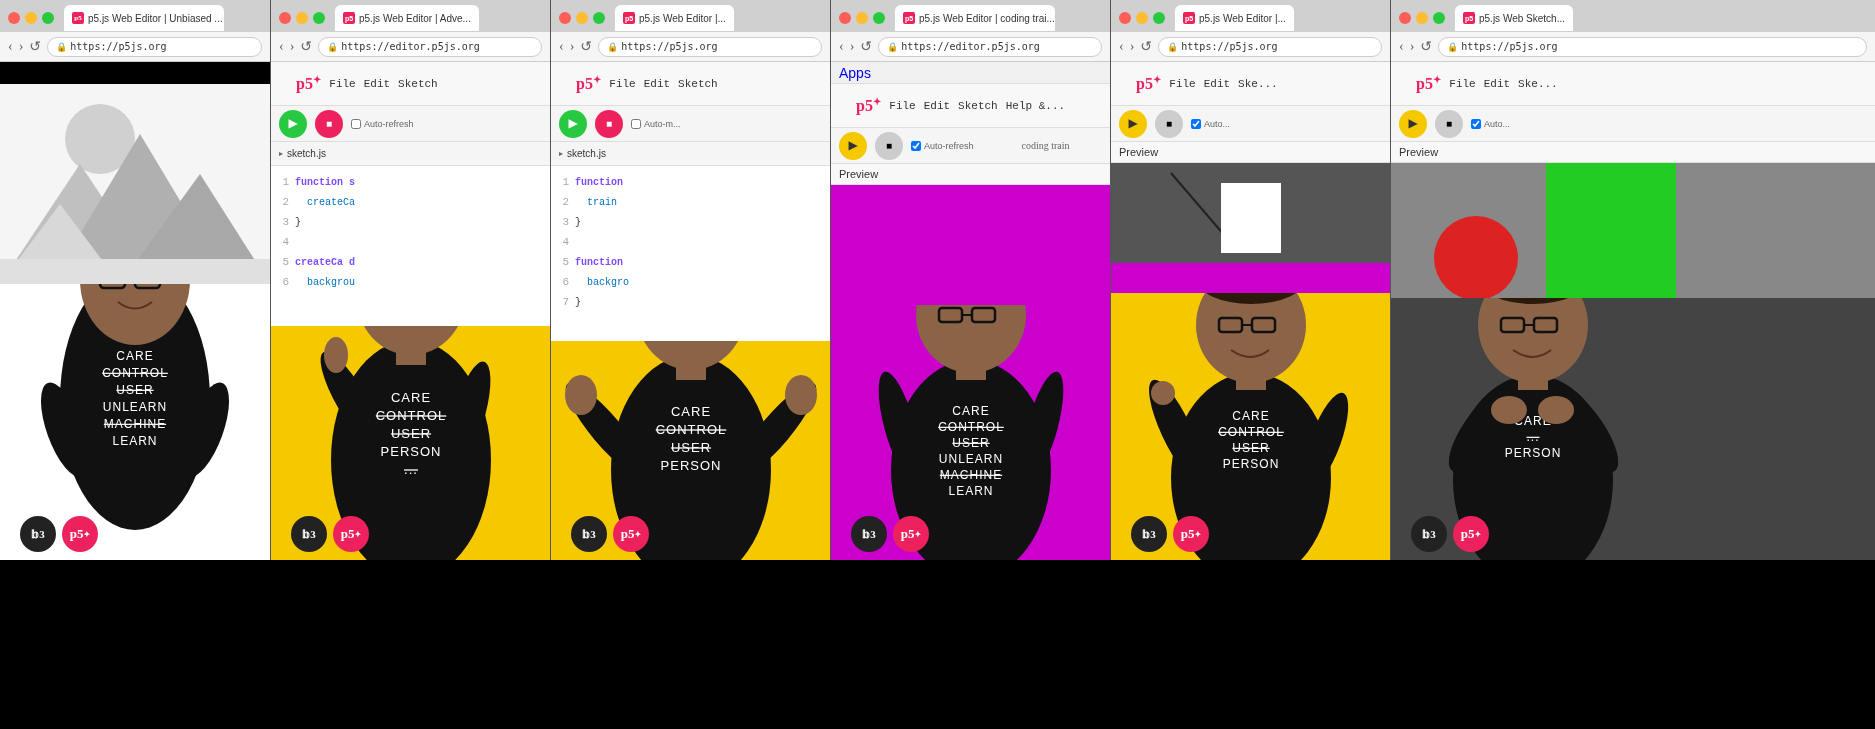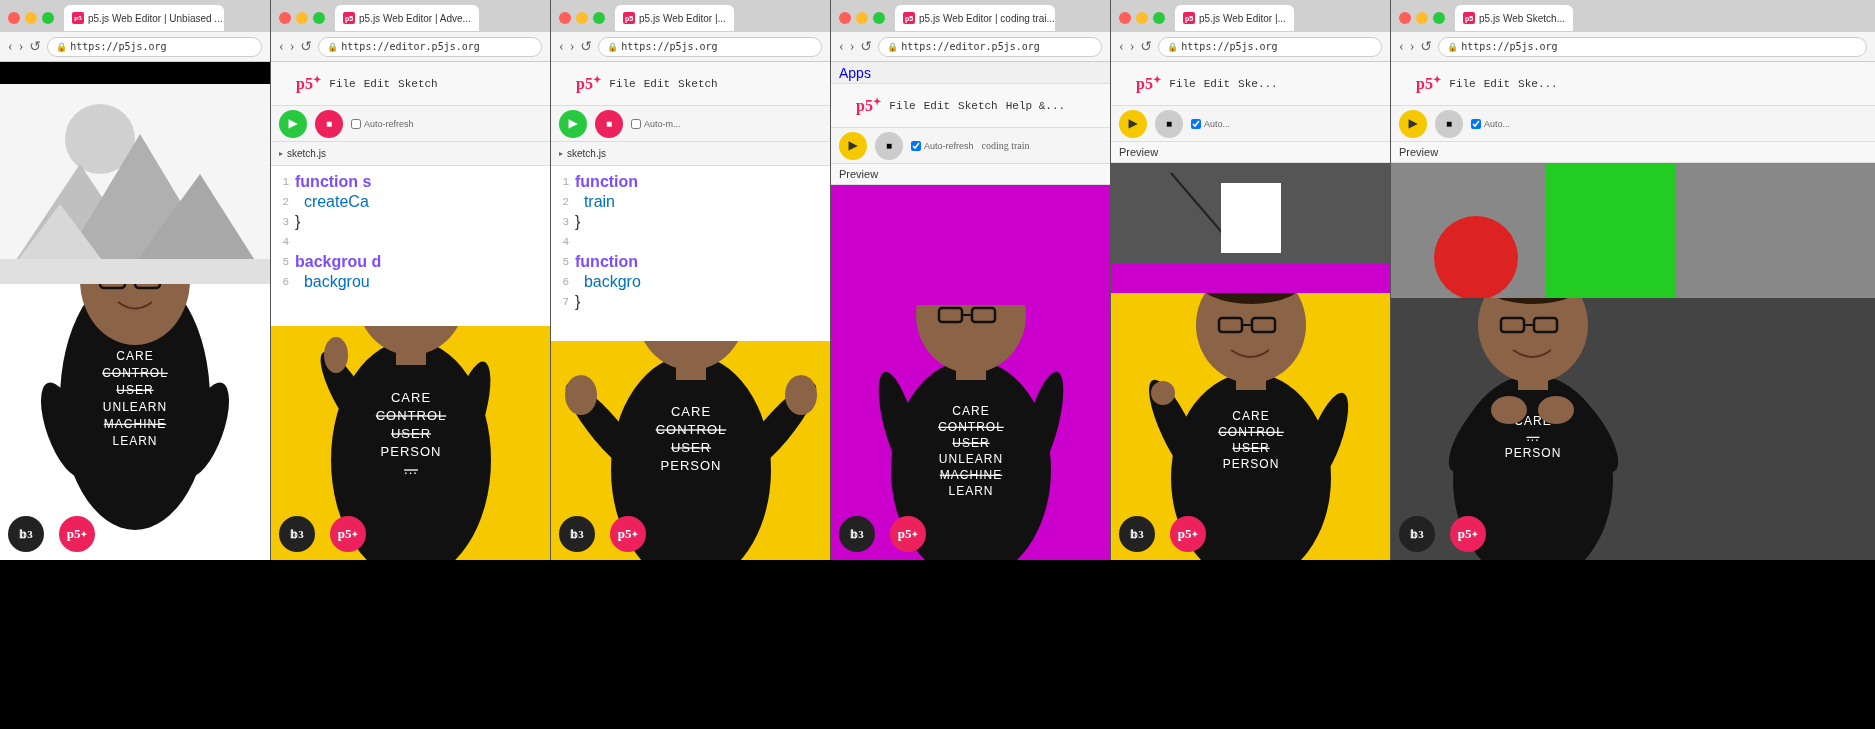--- a/index.html
+++ b/index.html
@@ -240,22 +240,22 @@
       width: 24px;
       text-align: right;
       color: #aaa;
       font-size: 11px;
       font-family: 'Courier New', monospace;
       padding-right: 6px;
       flex-shrink: 0;
     }
 
     .line-content {
-      font-size: 16px;
-      font-family: Liberation Sans, sans-serif;
+      font-size: 10px;
+      font-family: Liberation Mono, monospace;
       color: #333;
       white-space: nowrap;
     }
 
     .kw-function { color: #7c4dff; font-weight: bold; }
     .kw-method { color: #0070c1; }
 
     
     .preview-label {
       font-size: 11px;
@@ -290,23 +290,23 @@
       position: relative;
       height: 200px;
       background: #f0f0f0;
       overflow: hidden;
     }
 
     
     .ct-badge {
       position: absolute;
       bottom: 8px;
-      left: 8px;
-      display: flex;
-      gap: 15px;
+      left: 20px;
+      display: flex;
+      gap: 6px;
     }
 
     .badge-circle {
       width: 36px;
       height: 36px;
       border-radius: 50%;
       background: #333;
       display: flex;
       align-items: center;
       justify-content: center;
@@ -482,21 +482,21 @@
       <div class="code-line">
         <span class="line-num">3</span>
         <span class="line-content">}</span>
       </div>
       <div class="code-line">
         <span class="line-num">4</span>
         <span class="line-content"></span>
       </div>
       <div class="code-line">
         <span class="line-num">5</span>
-        <span class="line-content"><span class="kw-function">backgrou d</span></span>
+        <span class="line-content"><span class="kw-function">createCa d</span></span>
       </div>
       <div class="code-line">
         <span class="line-num">6</span>
         <span class="line-content">&nbsp;&nbsp;<span class="kw-method">backgrou</span></span>
       </div>
     </div>
   </div>
 
   <div class="person-overlay" style="top:auto;bottom:0;height:380px;background:#f5c800;">
     <svg width="280" height="380" viewBox="0 0 280 380">
@@ -677,21 +677,21 @@
       <span class="menu-item">Sketch</span>
       <span class="menu-item">Help &amp;...</span>
     </div>
     <div style="display:flex;align-items:center;height:36px;padding:0 8px;gap:8px;border-bottom:1px solid #ddd;background:#f5f5f5;">
       <div class="play-btn" style="background:#f5c800;color:#333;">▶</div>
       <div style="width:28px;height:28px;border-radius:50%;background:#ccc;display:flex;align-items:center;justify-content:center;font-size:10px;">■</div>
       <label class="auto-refresh">
         <input type="checkbox" class="checkbox-small" checked="" style=""> 
           <span>Auto-refresh</span>
       </label>
-      <span style="font-size:10px;color:#666;">coding train</span>
+      <span style="font-size:10px;color:#666;margin-left:40px;">coding train</span>
     </div>
 
     <div class="preview-label">Preview</div>
 
     <div style="height:120px;background:#cc00cc;"></div>
   </div>
 
   <div class="person-overlay" style="top:auto;bottom:0;height:345px;background:#cc00cc;">
     <svg width="280" height="345" viewBox="0 0 280 345">
       <rect width="280" height="345" fill="#cc00cc"></rect>

